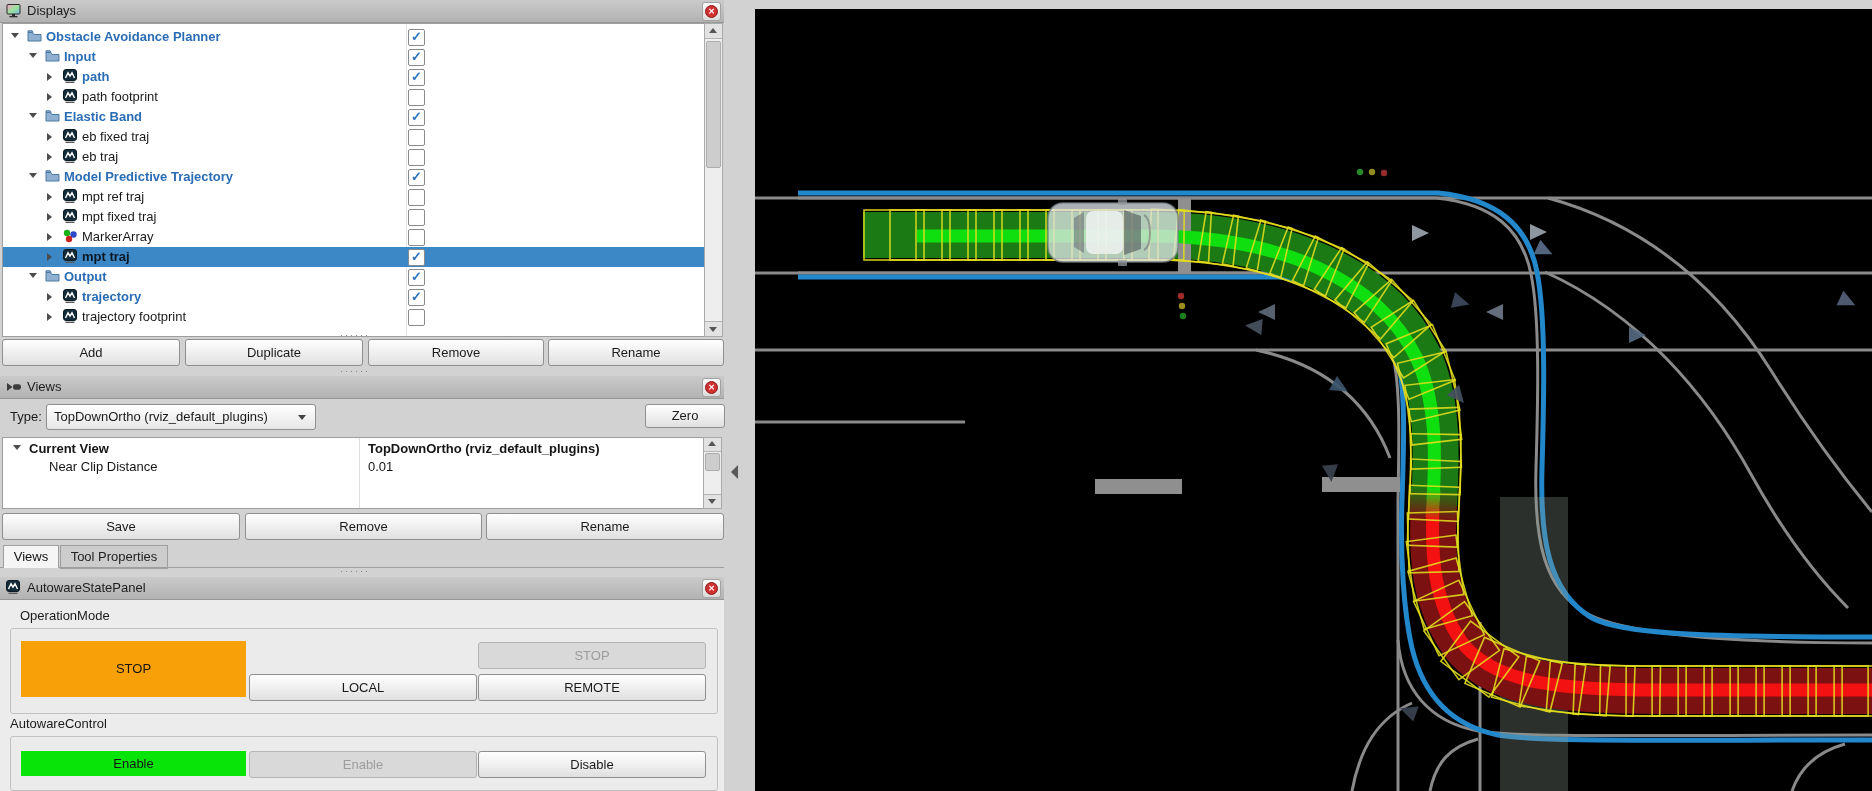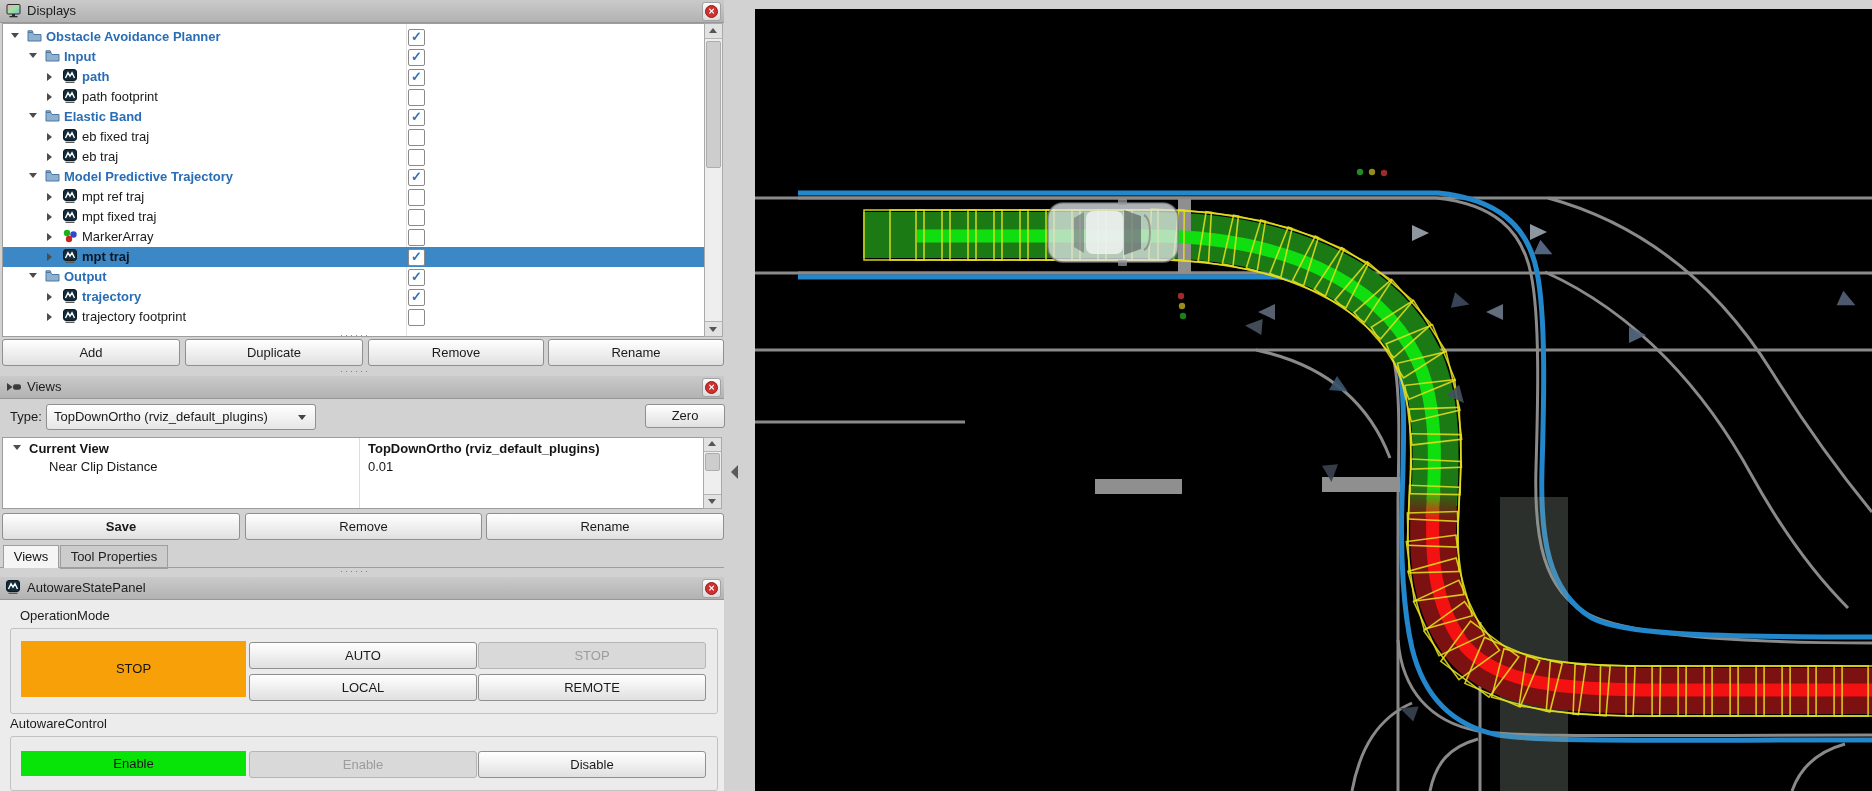--- a/index.html
+++ b/index.html
@@ -278,21 +278,21 @@
   <div class="scroll" style="left:703px;top:61px;width:17px;height:70px;">
     <div class="sbtn" style="height:13px;">
         <span class="tri-up" style="top:3px;"></span>
       </div>
     <div class="thumb" style="top:15px;height:16px;"></div>
     <div class="sbtn bottom" style="height:13px;">
         <span class="tri-down" style="top:4px;"></span>
       </div>
   </div>
   <div id="views-buttons">
-      <div class="btn" style="left: 2px; top: 137px; width: 236px; height: 25px; line-height: 25px; font-weight: bold;">Save</div>
+      <div class="btn" style="left: 2px; top: 137px; width: 236px; height: 25px; line-height: 25px;">Save</div>
       <div class="btn" style="left: 245px; top: 137px; width: 235px; height: 25px; line-height: 25px;">Remove</div>
       <div class="btn" style="left: 486px; top: 137px; width: 236px; height: 25px; line-height: 25px;">Rename</div>
     </div>
 </div>
 
 <div class="abs" style="left:0;top:567px;width:724px;height:1px;background:#9e9e9e;z-index:1;"></div>
 <div class="tab active" style="left:3px;top:545px;width:54px;height:22px;line-height:22px;">
   <span>Views</span>
 </div>
 <div class="tab inactive" style="left:60px;top:545px;width:106px;height:22px;line-height:22px;">
@@ -313,21 +313,20 @@
     <span class="hdr-title">AutowareStatePanel</span>
     <span class="close-btn">
         <span class="dot">✕</span>
       </span>
   </div>
   <div class="sec-label" style="left:20px;top:31px;">OperationMode</div>
   <div class="grp" id="opmode-group" style="left:10px;top:51px;width:706px;height:84px;">
     <div class="status-box" id="opmode-status" style="left: 10px; top: 12px; width: 225px; height: 56px; line-height: 56px; background: rgb(247, 160, 8);">
       <span>STOP</span>
     </div>
-  <div class="btn" style="left: 238px; top: 13px; width: 226px; height: 25px; line-height: 25px;">AUTO</div>
       <div class="btn disabled" style="left: 467px; top: 13px; width: 226px; height: 25px; line-height: 25px;">STOP</div>
       <div class="btn" style="left: 238px; top: 45px; width: 226px; height: 25px; line-height: 25px;">LOCAL</div>
       <div class="btn" style="left: 467px; top: 45px; width: 226px; height: 25px; line-height: 25px;">REMOTE</div>
     </div>
   <div class="sec-label" style="left:10px;top:139px;">AutowareControl</div>
   <div class="grp" id="awctl-group" style="left:10px;top:159px;width:706px;height:53px;">
     <div class="status-box" id="awctl-status" style="left: 10px; top: 14px; width: 225px; height: 25px; line-height: 25px; background: rgb(8, 228, 8);">
       <span>Enable</span>
     </div>
   <div class="btn disabled" style="left: 238px; top: 14px; width: 226px; height: 25px; line-height: 25px;">Enable</div>

